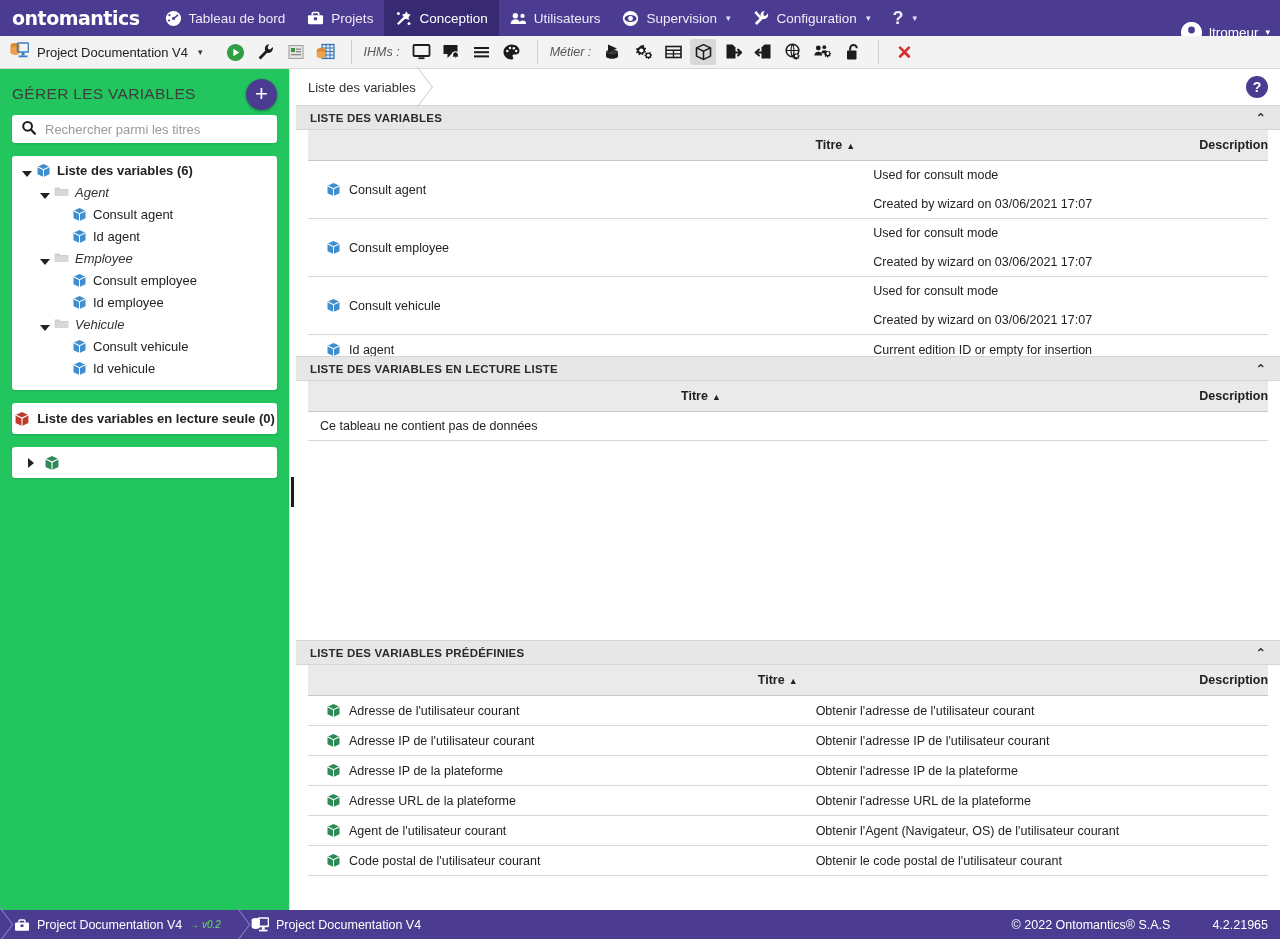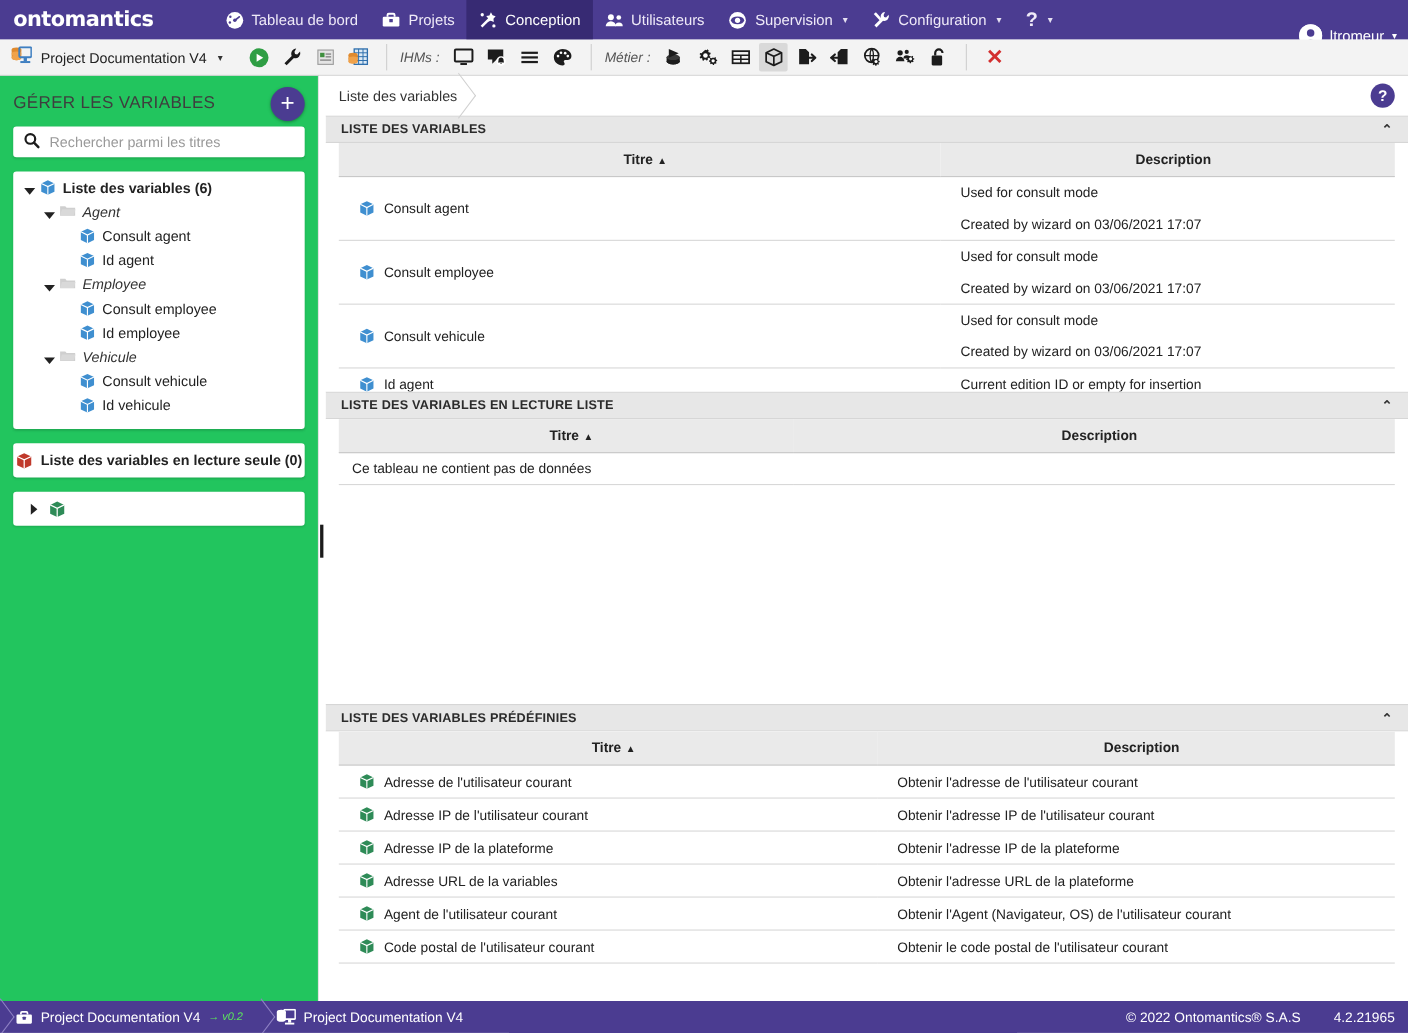--- a/index.html
+++ b/index.html
@@ -9,21 +9,21 @@
     font-size: 13px;
     background: #ffffff;
     overflow: hidden;
     color: #222;
   }
   .app { width: 1280px; height: 939px; position: relative; display: flex; flex-direction: column; }
 
   
   .topnav {
     height: 36px; background: #4b3c91; display: flex; align-items: center;
-    flex: 0 0 36px; position: relative; color: #fff; gap: 40px;
+    flex: 0 0 36px; position: relative; color: #fff;
   }
   .brand {
     font-family: "DejaVu Sans", sans-serif;
     font-weight: 700; font-size: 19px; letter-spacing: -0.5px;
     padding: 0 14px 0 12px; color: #ffffff;
   }
   .navitem {
     height: 36px; display: flex; align-items: center; gap: 7px;
     padding: 0 11px; font-size: 13.5px; color: #efeaf8; white-space: nowrap;
     cursor: default;
@@ -143,21 +143,21 @@
     height: 25px; flex: 0 0 25px; background: #e7e7e7; border-top: 1px solid #d6d6d6;
     border-bottom: 1px solid #d6d6d6; display: flex; align-items: center;
     justify-content: space-between; padding: 0 14px; font-size: 11.5px;
     font-weight: 700; color: #2b2b2b; letter-spacing: .2px;
   }
   .chev { font-size: 12px; color: #333; font-weight: 700; }
 
   .panel-body { flex: 1 1 auto; overflow: hidden; background: #fff; padding: 0 12px; position: relative; }
   table.grid { width: 100%; border-collapse: collapse; table-layout: fixed; }
   table.grid th {
-    background: #eaeaea; text-align: center; font-size: 12.5px; font-weight: 700;
+    background: #eaeaea; text-align: right; font-size: 12.5px; font-weight: 700;
     color: #222; padding: 8px 0 8px 10px; border-bottom: 1px solid #c8c8c8;
   }
   table.grid th .sortarrow { font-size: 9px; margin-left: 4px; }
   table.grid td {
     font-size: 12.5px; color: #222; padding: 7px 0 7px 18px;
     border-bottom: 1px solid #d8d8d8; vertical-align: middle;
   }
   .cell-title { display: flex; align-items: center; gap: 8px; }
   .desc-two { display: flex; flex-direction: column; gap: 15px; }
 
@@ -761,21 +761,21 @@
                 <tr>
                   <td>
                     <span class="cell-title">
                       <span class="cube">
                         <svg width="15" height="15" viewBox="0 0 16 16">
                           <path d="M8 1l6.4 3v8L8 15l-6.4-3V4z" fill="#2e8b57"></path>
                           <path d="M1.6 4L8 7.1 14.4 4" fill="none" stroke="#fff" stroke-width="1.1"></path>
                           <path d="M8 7.1V15" stroke="#fff" stroke-width="1.1"></path>
                         </svg>
                       </span>
-                      <span>Adresse URL de la variables</span>
+                      <span>Adresse URL de la plateforme</span>
                     </span>
                   </td>
                   <td><span class=""><span>Obtenir l'adresse URL de la plateforme</span></span></td>
                 </tr>
                 <tr>
                   <td>
                     <span class="cell-title">
                       <span class="cube">
                         <svg width="15" height="15" viewBox="0 0 16 16">
                           <path d="M8 1l6.4 3v8L8 15l-6.4-3V4z" fill="#2e8b57"></path>
@@ -831,18 +831,18 @@
               <ellipse cx="5" cy="3.2" rx="4.4" ry="2.1" fill="#fff"></ellipse>
               <path d="M.6 3.2v7.4c0 1.2 2 2.1 4.4 2.1s4.4-.9 4.4-2.1V3.2z" fill="#fff"></path>
               <rect x="7.5" y="1" width="11" height="9" rx="1" fill="none" stroke="#fff" stroke-width="1.7"></rect>
               <rect x="11.5" y="10.5" width="3" height="3" fill="#fff"></rect>
               <rect x="8.5" y="13.5" width="9" height="1.8" fill="#fff"></rect>
             </svg>
           </span>
           <span>Project Documentation V4</span>
         </div>
       </div>
-    <div style="position:absolute;right:12px;display:flex;gap:30px;align-items:flex-end;font-size:12.5px">
+    <div style="position:absolute;right:12px;display:flex;gap:42px;align-items:flex-end;font-size:12.5px">
       <span>© 2022 Ontomantics® S.A.S</span>
       <span>4.2.21965</span>
     </div>
   </div>
 </div>
 
 </body></html>

